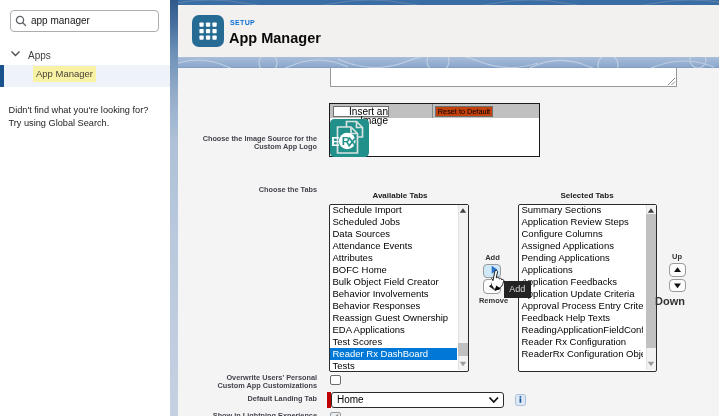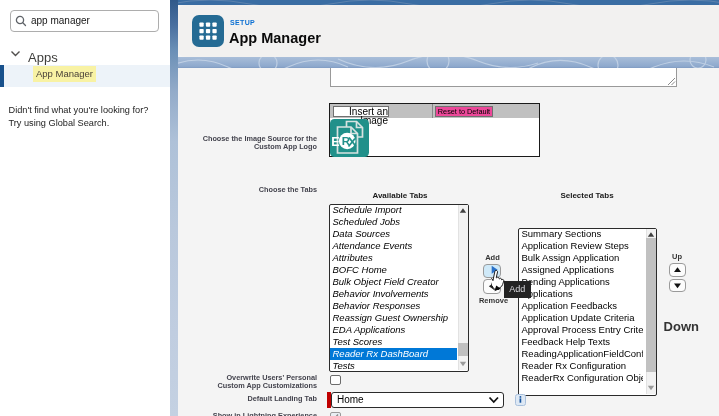--- a/index.html
+++ b/index.html
@@ -59,59 +59,59 @@
 <div class="a" style="left:0;top:0;width:170px;height:416px;background:#fff;"></div>
 <div class="a" style="left:10px;top:10px;width:149px;height:22px;border:1px solid #adadad;border-radius:4px;background:#fff;"></div>
 <svg class="a" style="left:14px;top:14px;" width="14" height="14" viewBox="0 0 14 14">
   <circle cx="6" cy="6" r="3.6" fill="none" stroke="#5f6368" stroke-width="1.3"></circle>
   <line x1="8.8" y1="8.8" x2="11.5" y2="11.5" stroke="#5f6368" stroke-width="1.3" stroke-linecap="round"></line>
 </svg>
 <div class="a" style="left:31px;top:15px;font-size:10px;color:#161616;">app manager</div>
 <svg class="a" style="left:10px;top:50px;" width="11" height="8" viewBox="0 0 11 8">
   <polyline points="1.5,1.5 5.5,5.5 9.5,1.5" fill="none" stroke="#514f4d" stroke-width="1.4"></polyline>
 </svg>
-<div class="a" style="left:28px;top:49.5px;font-size:13px;color:#3e3e3c;">Apps</div>
+<div class="a" style="left:28px;top:49.5px;font-size:10px;color:#3e3e3c;">Apps</div>
 <div class="a" style="left:0;top:65px;width:170px;height:21.5px;background:#edf3f9;border-left:4px solid #18518c;"></div>
 <div class="a" style="left:33px;top:66px;padding:1.5px 3px 3px 3px;background:#f8f2a4;font-size:9.5px;color:#4a4239;">App Manager</div>
 <div class="a" style="left:8.5px;top:103.5px;font-size:9.2px;color:#1c1c1c;line-height:13.5px;">Didn't find what you're looking for?<br>Try using Global Search.</div>
 
 <div class="a" style="left:330px;top:68px;width:347px;height:18.5px;background:#fff;border:1px solid #999;border-top:none;"></div>
 <svg class="a" style="left:667px;top:77px;" width="9" height="9" viewBox="0 0 9 9">
   <line x1="1" y1="8" x2="8" y2="1" stroke="#8a8a8a" stroke-width="1"></line>
   <line x1="4.5" y1="8" x2="8" y2="4.5" stroke="#8a8a8a" stroke-width="1"></line>
 </svg>
 
 <div class="a lbl" style="left:200px;top:103px;width:117px;margin-top:32px;">Choose the Image Source for the<br>Custom App Logo</div>
 
 <div class="a" style="left:329px;top:103px;width:211px;height:54px;border:1px solid #1a1a1a;background:#fff;"></div>
 <div class="a" style="left:330px;top:104px;width:209px;height:14px;background:#c0c0c0;"></div>
 <div class="a" style="left:432px;top:104px;width:1px;height:14px;background:#888;"></div>
 <div class="a" style="left:333px;top:105.5px;width:56px;height:11.5px;background:#fff;border:1px solid #707070;font-size:10px;line-height:9.5px;text-align:right;color:#000;">Insert an Image</div>
-<div class="a" style="left:435px;top:105.5px;width:58px;height:11.5px;background:#ec4899;border:1px solid #707070;font-size:7.3px;line-height:9.5px;text-align:center;color:#000;">Reset to Default</div>
+<div class="a" style="left:435px;top:105.5px;width:58px;height:11.5px;background:#c2410c;border:1px solid #707070;font-size:7.3px;line-height:9.5px;text-align:center;color:#000;">Reset to Default</div>
 
 <svg class="a" style="left:330px;top:119px;" width="40" height="39" viewBox="0 0 40 39">
   <rect x="0" y="0" width="39" height="38" rx="4.5" fill="#21908a"></rect>
   <g stroke="#d8e2e1" stroke-width="1.7" fill="#21908a" stroke-linejoin="miter">
     <path d="M16.5 2.5 h10 l6 6 v9.5 h-16 z"></path>
     <path d="M26.5 2.5 v6 h6" fill="none"></path>
     <path d="M7.5 8 h13.5 l6.5 6.5 v19.5 h-20 z"></path>
     <path d="M21 8 v6.5 h6.5" fill="none"></path>
   </g>
   <circle cx="17.2" cy="22" r="8.3" fill="#fff"></circle>
   <text x="11.8" y="26.4" font-family="Liberation Sans" font-size="11.5" font-weight="bold" fill="#21908a">R</text>
   <line x1="19" y1="18.5" x2="26" y2="27.5" stroke="#21908a" stroke-width="1.8"></line>
   <line x1="25" y1="19.5" x2="18.5" y2="27.5" stroke="#21908a" stroke-width="1.8"></line>
   <text x="1.2" y="26.6" font-family="Liberation Sans" font-size="12.5" font-weight="bold" fill="#fff">E</text>
 </svg>
 
 <div class="a lbl" style="left:200px;top:185.8px;width:117px;">Choose the Tabs</div>
 <div class="a" style="left:330px;top:190.8px;width:140px;text-align:center;font-weight:bold;font-size:8px;color:#1a1a1a;">Available Tabs</div>
 <div class="a" style="left:518px;top:190.8px;width:138px;text-align:center;font-weight:bold;font-size:8px;color:#1a1a1a;">Selected Tabs</div>
 
-<div class="a" style="left:329px;top:203.5px;width:140px;height:168px;border:1.5px solid #2b2b2b;border-radius:2px;background:#fff;font-style:italic;">
+<div class="a" style="left:329px;top:203.5px;width:140px;height:168px;border:1.5px solid #2b2b2b;border-radius:2px;background:#fff;">
   <div style="position:absolute;left:0;top:-1px;width:127px;">
     <div class="row">Schedule Import</div>
     <div class="row">Scheduled Jobs</div>
     <div class="row">Data Sources</div>
     <div class="row">Attendance Events</div>
     <div class="row">Attributes</div>
     <div class="row">BOFC Home</div>
     <div class="row">Bulk Object Field Creator</div>
     <div class="row">Behavior Involvements</div>
     <div class="row">Behavior Responses</div>
@@ -125,25 +125,25 @@
   <div style="position:absolute;right:0;top:0;width:10px;height:165px;background:#f2f2f2;border-left:1px solid #e2e2e2;"></div>
   <svg style="position:absolute;right:0;top:0;" width="10" height="12">
       <polygon points="5,3.2 8.2,7.8 1.8,7.8" fill="#404040"></polygon>
     </svg>
   <div style="position:absolute;right:0;top:138px;width:10px;height:13px;background:#c0c0c0;"></div>
   <svg style="position:absolute;right:0;top:153px;" width="10" height="12">
       <polygon points="5,8.3 8.2,3.7 1.8,3.7" fill="#9a9a9a"></polygon>
     </svg>
 </div>
 
-<div class="a" style="left:518px;top:203.5px;width:138.5px;height:168px;border:1.5px solid #2b2b2b;border-radius:2px;background:#fff;margin-top:24px;">
+<div class="a" style="left:518px;top:203.5px;width:138.5px;height:168px;border:1.5px solid #2b2b2b;border-radius:2px;background:#fff;">
   <div style="position:absolute;left:0;top:-1px;width:124px;">
     <div class="row">Summary Sections</div>
     <div class="row">Application Review Steps</div>
-    <div class="row">Bulk Assign Application</div>
+    <div class="row">Configure Columns</div>
     <div class="row">Assigned Applications</div>
     <div class="row">Pending Applications</div>
     <div class="row">Applications</div>
     <div class="row">Application Feedbacks</div>
     <div class="row">Application Update Criteria</div>
     <div class="row">Approval Process Entry Criteria</div>
     <div class="row">Feedback Help Texts</div>
     <div class="row">ReadingApplicationFieldConfiguration</div>
     <div class="row">Reader Rx Configuration</div>
     <div class="row">ReaderRx Configuration Object</div>
@@ -182,21 +182,21 @@
 
 <div class="a" style="left:655px;top:252px;width:44px;text-align:center;font-weight:bold;font-size:7.5px;color:#333;">Up</div>
 <div class="a btn" style="left:669px;top:263px;width:17px;height:13.5px;"></div>
 <svg class="a" style="left:669px;top:263px;" width="17" height="14">
     <polygon points="8.5,4.2 12,9 5,9" fill="#111"></polygon>
   </svg>
 <div class="a btn" style="left:669px;top:278.5px;width:17px;height:13.5px;"></div>
 <svg class="a" style="left:669px;top:278.5px;" width="17" height="14">
     <polygon points="8.5,9.3 12,4.5 5,4.5" fill="#111"></polygon>
   </svg>
-<div class="a" style="left:655px;top:294.5px;width:44px;text-align:right;font-weight:bold;font-size:13px;color:#333;margin-top:24px;">Down</div>
+<div class="a" style="left:655px;top:294.5px;width:44px;text-align:left;font-weight:bold;font-size:11px;color:#333;">Down</div>
 
 <div class="a lbl" style="left:200px;top:373.8px;width:117px;">Overwrite Users' Personal<br>Custom App Customizations</div>
 <div class="a" style="left:330px;top:374.5px;width:10.5px;height:10.5px;border:1px solid #6b6b6b;border-radius:2px;background:#fdfdfd;"></div>
 
 <div class="a lbl" style="left:200px;top:394.6px;width:117px;">Default Landing Tab</div>
 <div class="a" style="left:327px;top:392px;width:4px;height:15.5px;background:#c00000;"></div>
 <div class="a" style="left:331px;top:391.5px;width:173px;height:16px;border:1px solid #2b2b2b;border-radius:3px;background:#fff;"></div>
 <div class="a" style="left:337px;top:394px;font-size:10px;color:#000;">Home</div>
 <svg class="a" style="left:488px;top:396px;" width="12" height="8" viewBox="0 0 12 8">
     <polyline points="1.5,1.5 5.75,6 10,1.5" fill="none" stroke="#111" stroke-width="1.8"></polyline>

